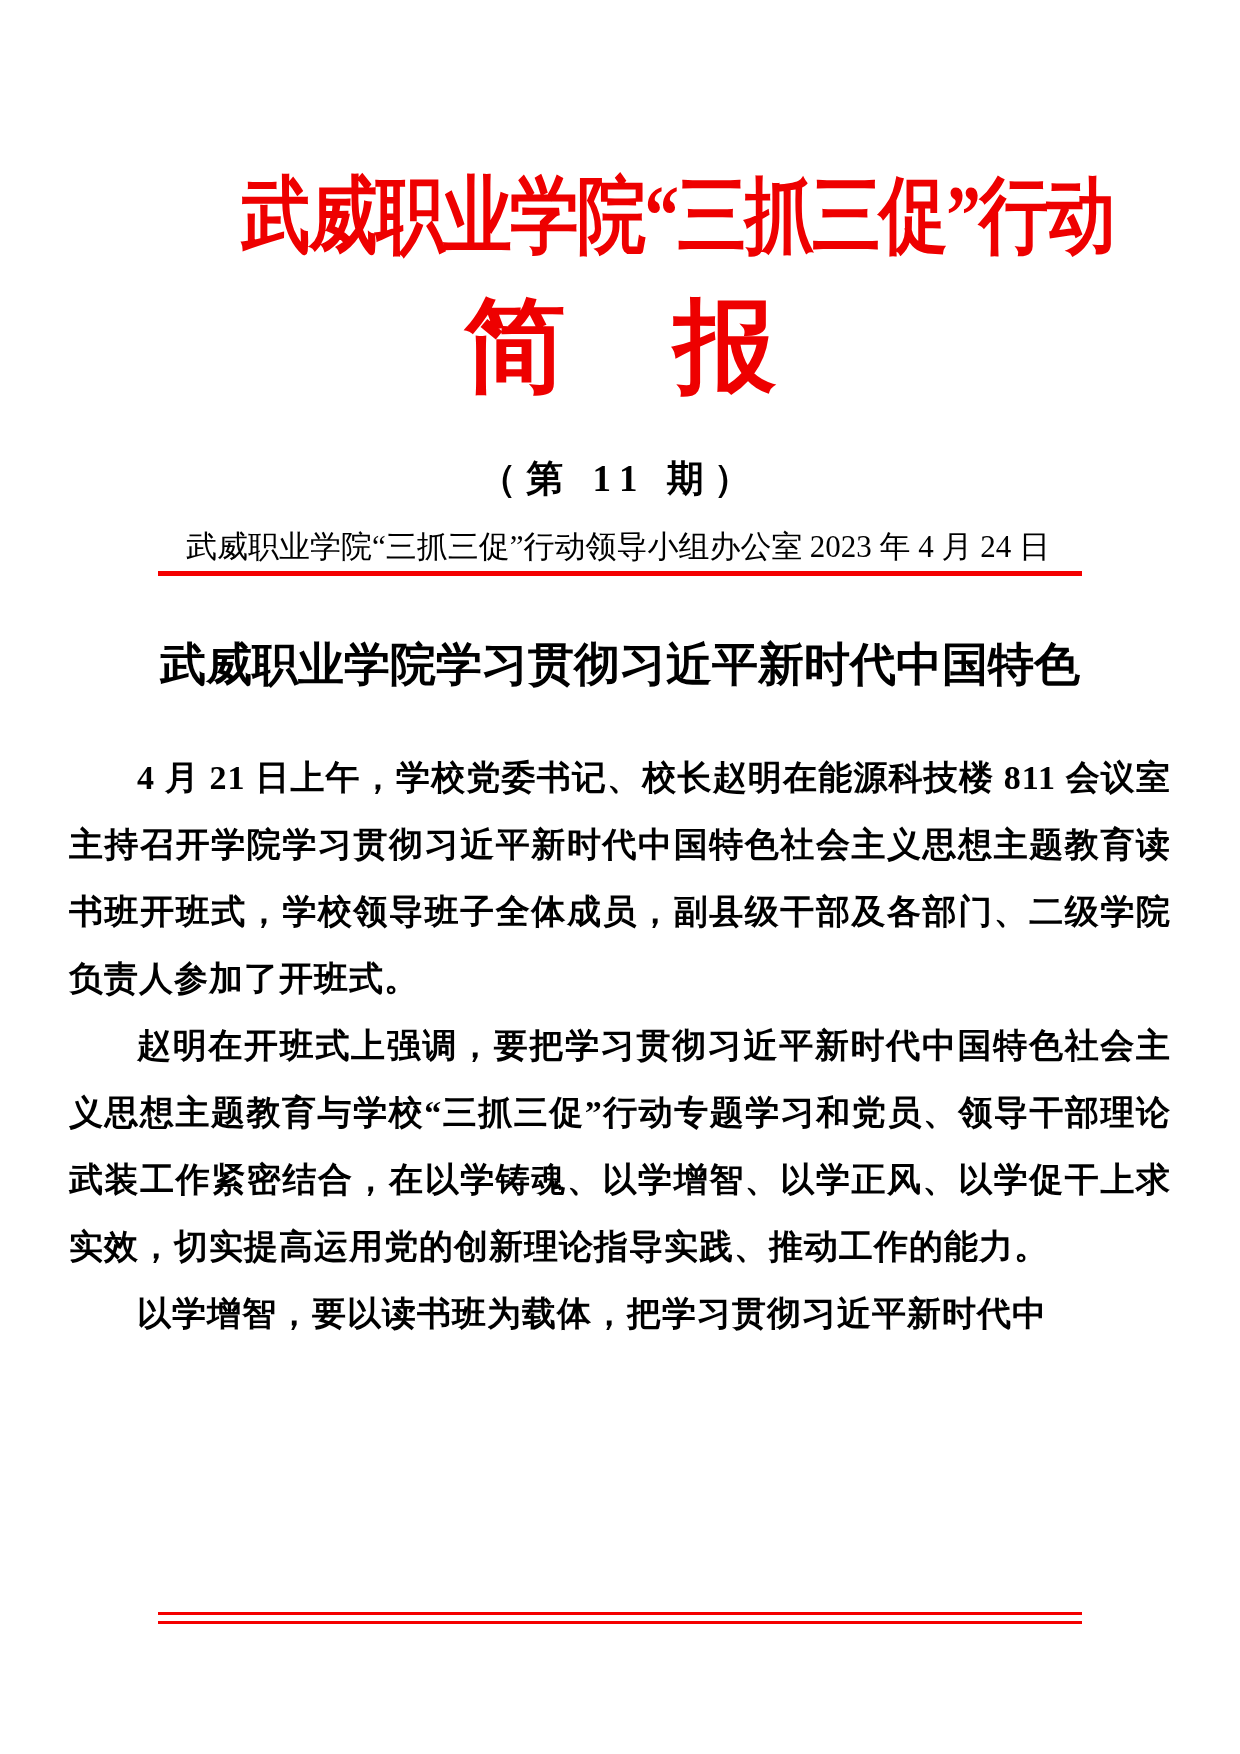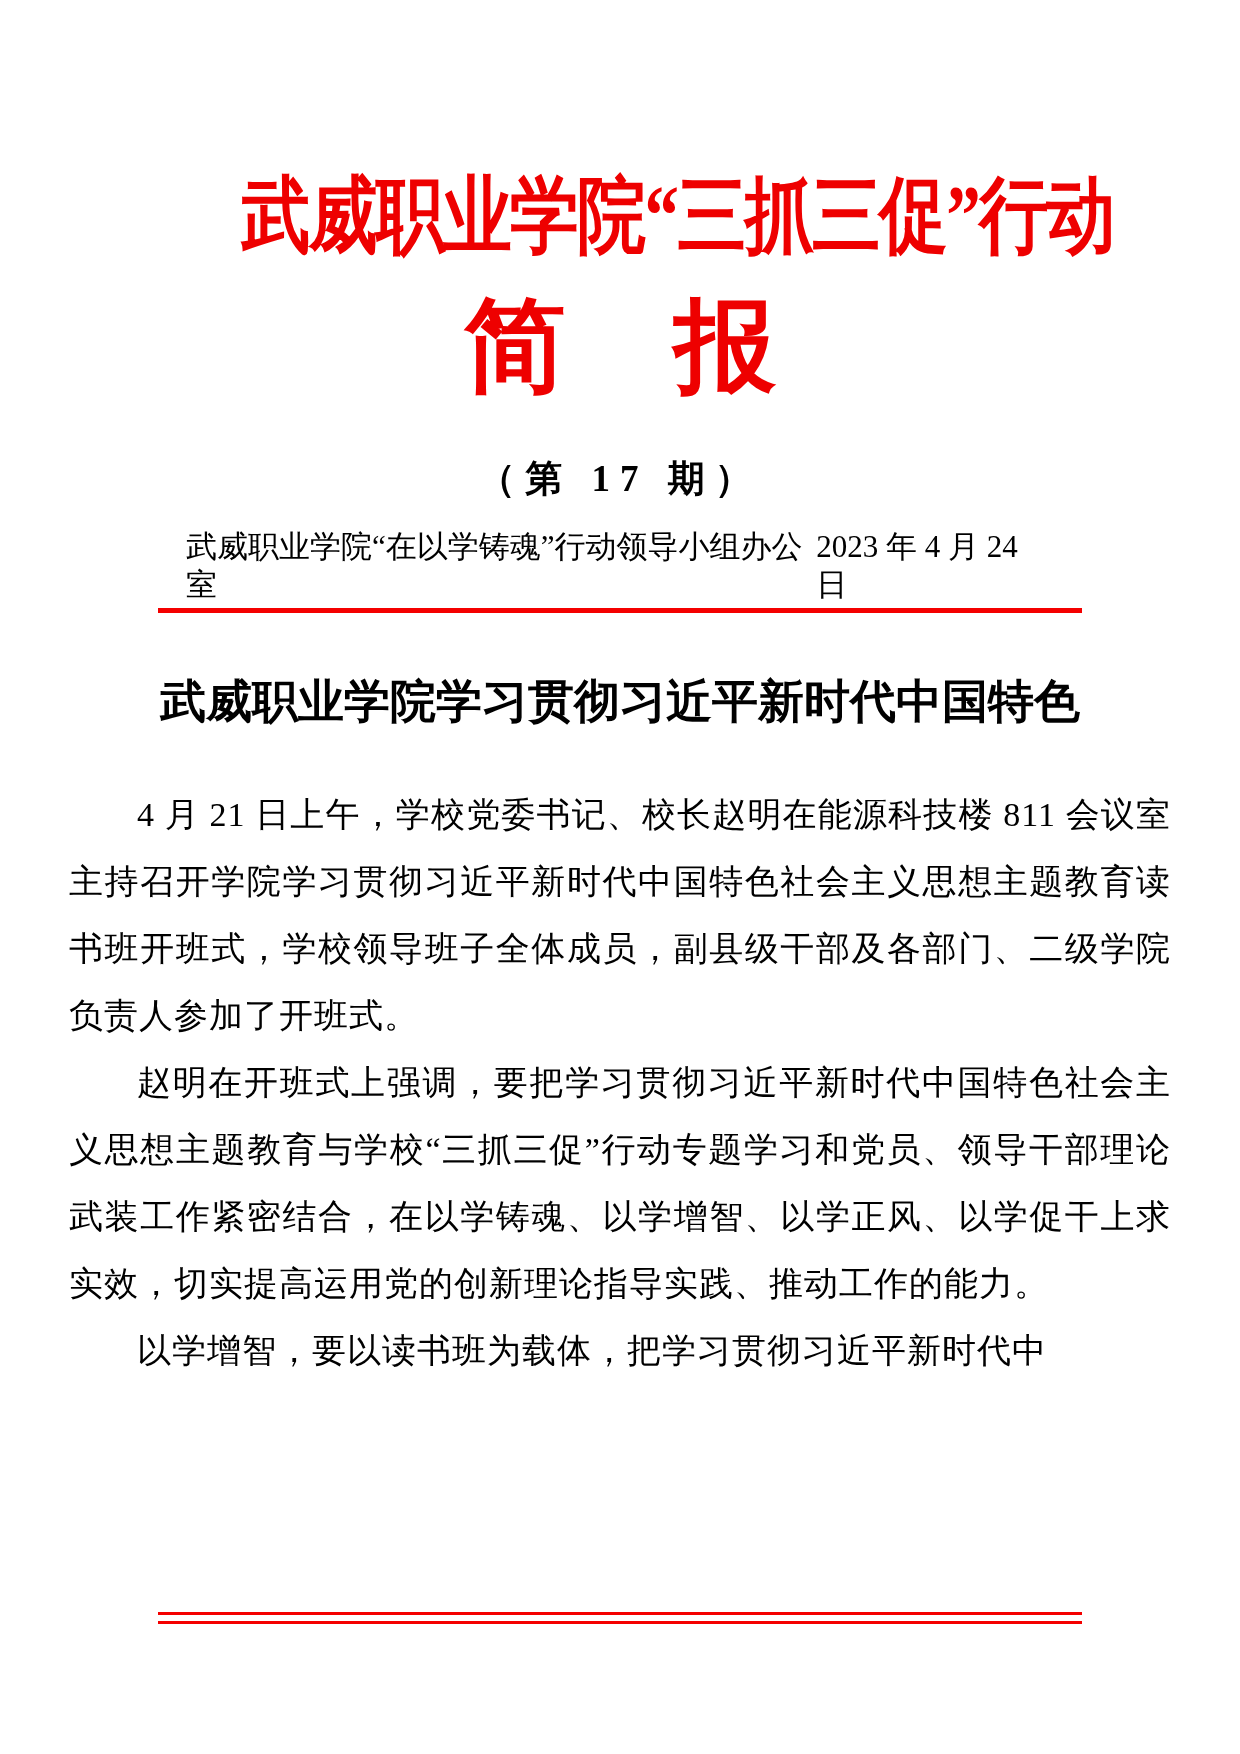--- a/index.html
+++ b/index.html
@@ -37,21 +37,21 @@
     font-style:normal;
   }
   .rule{height:5px;background:var(--rule-red);margin-top:5px;}
   
   .article{padding:0 69px;}
   .article-title{
     margin:40px 0 0;font-weight:bold;font-size:46px;line-height:98px;
     text-align:center;color:var(--ink);
   }
   .article-title .t-line{display:block;white-space:nowrap;}
-  .body-copy{margin-top:30px;}
+  .body-copy{margin-top:30px;font-weight:bold;}
   .body-para{
     margin:0;font-size:34px;line-height:67px;text-align:justify;
     text-indent:2em;color:var(--ink);letter-spacing:1px;
   }
   
   .double-rule{
     position:absolute;left:158px;right:158px;top:1612px;height:12px;
     border-top:3px solid var(--rule-red);border-bottom:3px solid var(--rule-red);
   }
 </style>
@@ -61,24 +61,24 @@
 <div class="page">
 
   <header class="masthead">
     <h1 class="masthead-title">武威职业学院“三抓三促”行动</h1>
 
     <div class="masthead-subtitle">
       <span>简</span>
       <span>报</span>
     </div>
 
-    <div class="issue-line">（第 17 期）</div>
+    <div class="issue-line">（第 11 期）</div>
 
     <div class="meta-row">
-      <span class="publisher">武威职业学院“在以学铸魂”行动领导小组办公室</span>
+      <span class="publisher">武威职业学院“三抓三促”行动领导小组办公室</span>
       <span class="pub-date">2023 年 4 月 24 日</span>
     </div>
 
     <div class="rule"></div>
   </header>
 
   <main class="article">
     <h2 class="article-title">
       <span class="t-line">武威职业学院学习贯彻习近平新时代中国特色</span>
     </h2>

